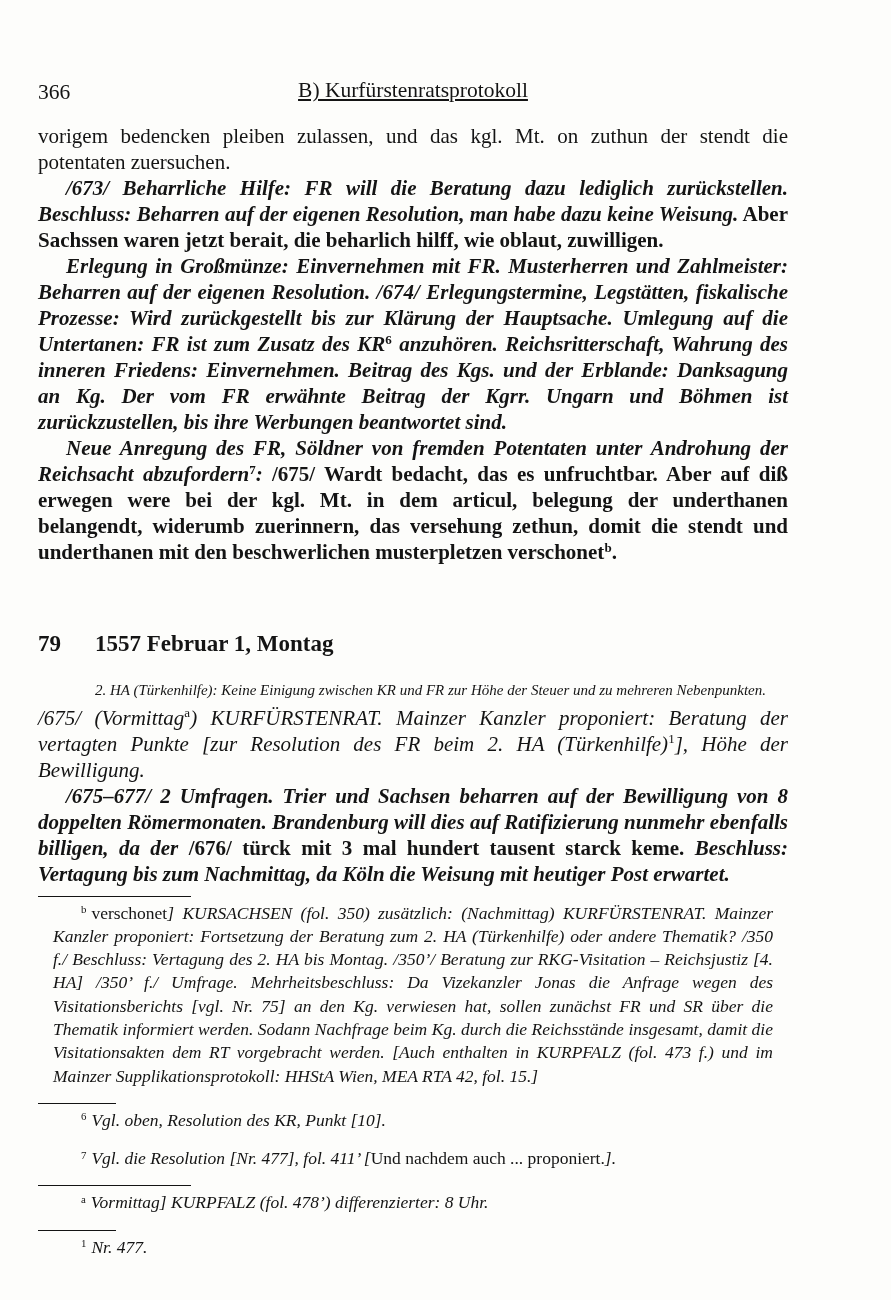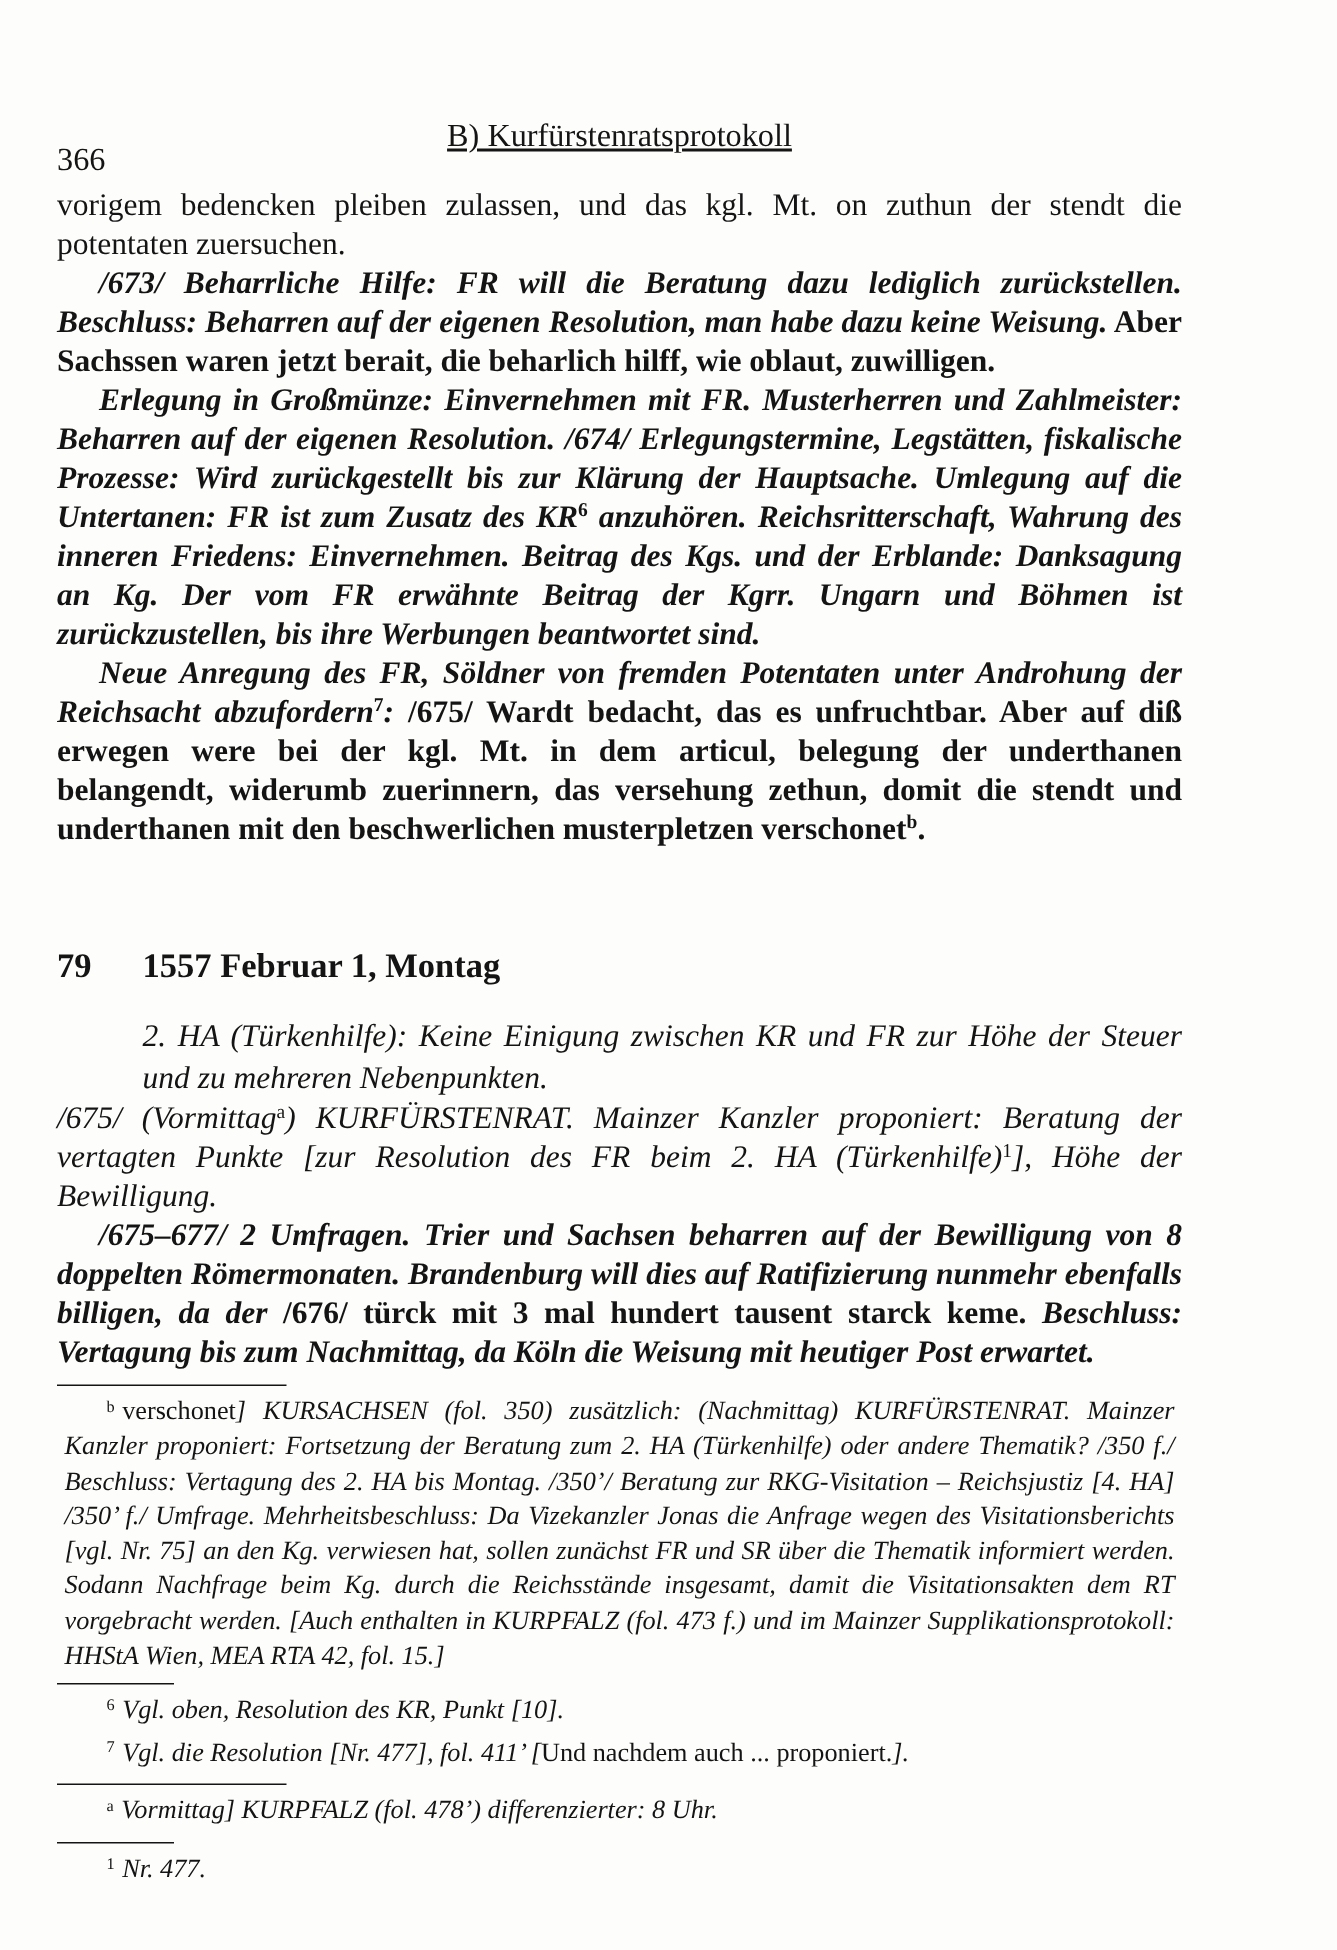--- a/index.html
+++ b/index.html
@@ -19,21 +19,21 @@
     width:750px;
   }
   
   .runhead-row{
     position:relative;
     margin-top:76px;
     height:28px;
     font-size:21.5px;
     line-height:28px;
   }
-  .pagenum{position:absolute;left:0;top:16px;}
+  .pagenum{position:absolute;left:0;top:2px;}
   .runhead{text-align:center;text-decoration:underline;}
   
   .body-text{margin-top:19px;}
   p.body{
     margin:0;
     font-size:21px;
     line-height:26px;
     text-align:justify;
   }
   p.body.indent{text-indent:28px;font-weight:bold;}
@@ -52,40 +52,40 @@
     margin-top:64px;
     font-size:23px;
     font-weight:bold;
     line-height:30px;
   }
   .section-num{width:57px;flex:0 0 57px;}
   
   .abstract{
     margin:18px 0 0 57px;
     width:693px;
-    font-size:21px;
+    font-size:15px;
     line-height:27.5px;
     text-align:justify;
   }
   .after-abstract{margin-top:10px;}
   
   .fnrule{
     height:0;
     border:0;
     border-top:1.6px solid #141414;
     margin:0;
   }
   .rule-long{width:153px;}
   .rule-short{width:78px;}
   .rule-b{margin-top:9px;}
   .rule-6{margin-top:7px;}
   .rule-a{margin-top:9px;}
   .rule-1{margin-top:10px;}
   p.fn{
-    margin:5px;
+    margin:15px;
     font-size:17.5px;
     line-height:23.3px;
     text-align:justify;
     text-indent:28px;
   }
   p.fn.first{margin-top:5px;}
   .fnmark{
     font-size:0.62em;
     line-height:0;
     vertical-align:baseline;

